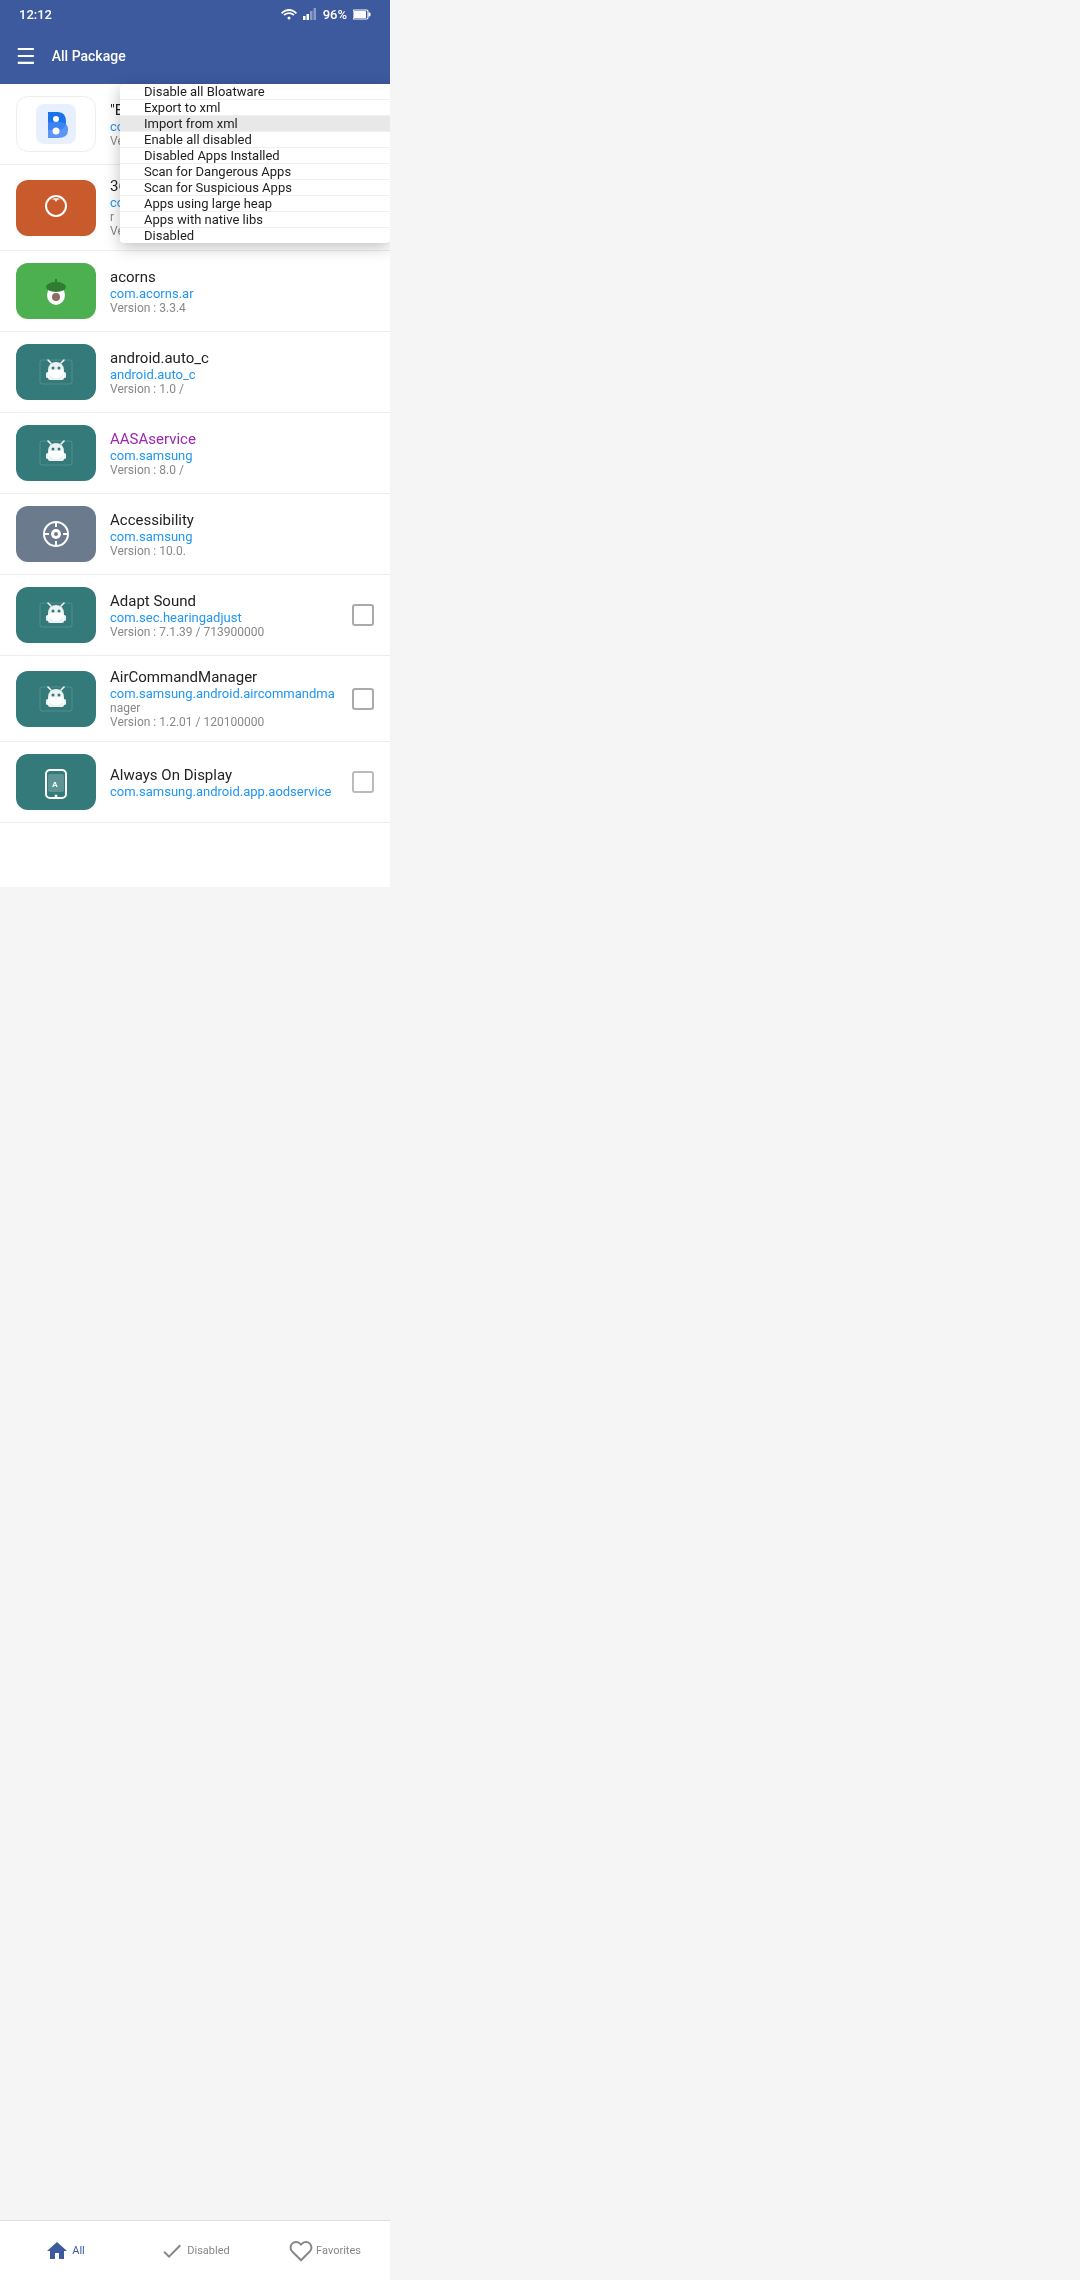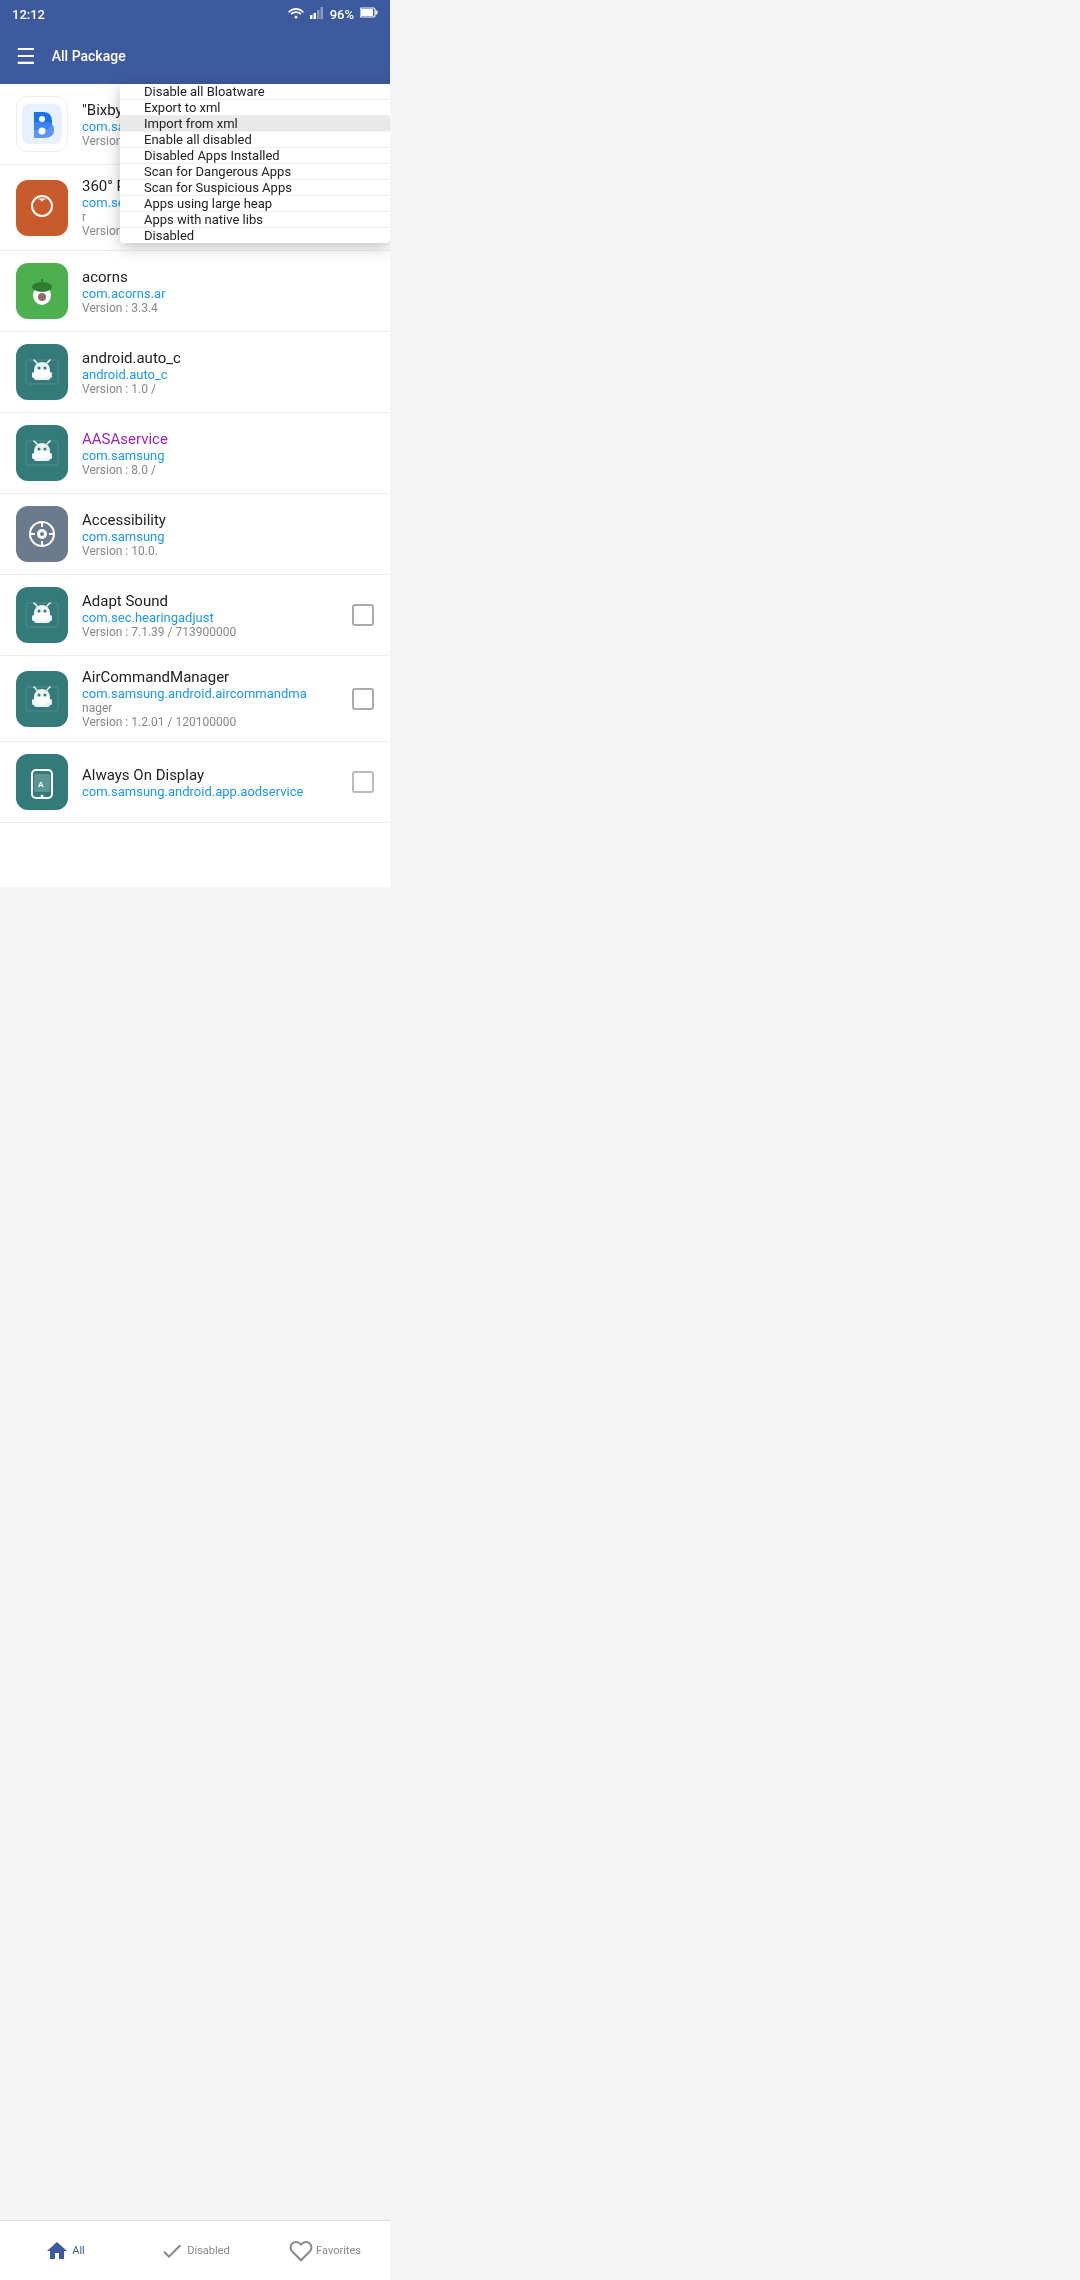--- a/index.html
+++ b/index.html
@@ -14,27 +14,28 @@
       position: relative;
     }
 
     
     .status-bar {
       background: #3d5a9e;
       height: 28px;
       display: flex;
       align-items: center;
       justify-content: space-between;
-      padding: 0 12px;
+      padding: 0 19px;
       color: white;
       font-size: 13px;
       font-weight: 500;
     }
     .status-right {
       display: flex;
+      align-items: center;
       gap: 6px;
     }
 
     
     .app-bar {
       background: #3d5a9e;
       height: 56px;
       display: flex;
       align-items: center;
       padding: 0 16px;
@@ -57,21 +58,21 @@
     }
     .app-item {
       display: flex;
       align-items: center;
       padding: 12px 16px;
       border-bottom: 1px solid #eee;
       gap: 14px;
       position: relative;
     }
     .app-icon {
-      width: 52px;
+      width: 80px;
       height: 56px;
       border-radius: 12px;
       flex-shrink: 0;
       display: flex;
       align-items: center;
       justify-content: center;
       overflow: hidden;
     }
     .app-icon-bixby {
       background: white;

